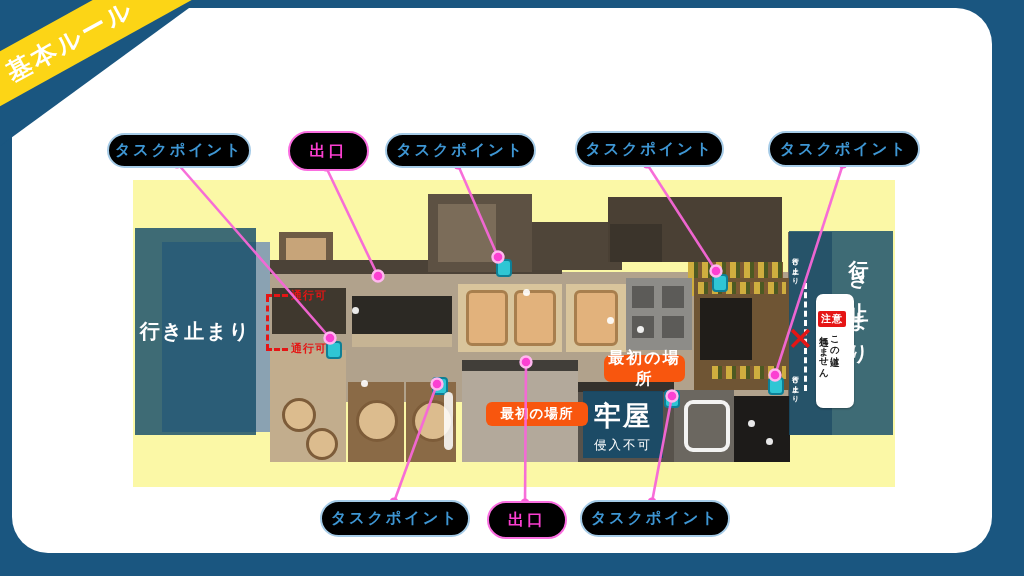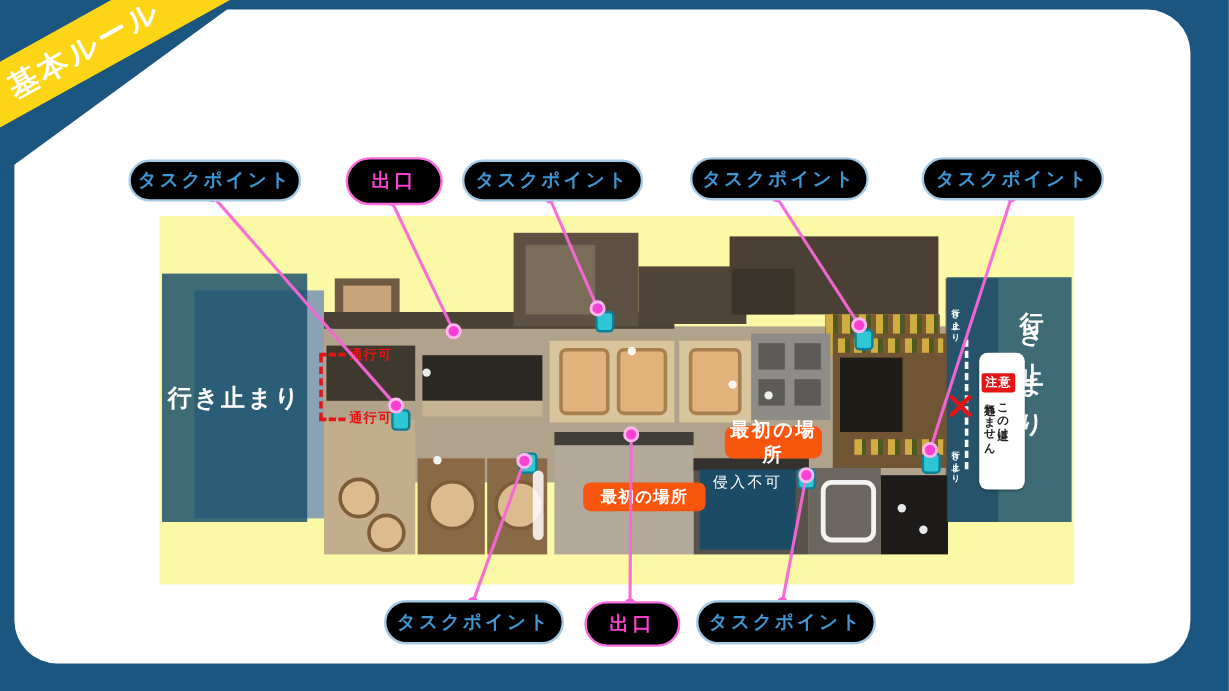--- a/index.html
+++ b/index.html
@@ -175,20 +175,21 @@
   <div class="abs caution-box" style="left:816px;top:294px;width:34px;">
     <span class="caution-badge">注意</span>
     <div class="caution-text">
       <span class="vtext">通れません</span>
       <span class="vtext">この道は</span>
     </div>
   </div>
   <div class="abs x-mark" style="left:787px;top:320px;">✕</div>
 
   <div class="abs jail-box" style="left:583px;top:391px;width:80px;height:67px;">
+    <div class="jail-title">牢屋</div>
     <div class="jail-sub">侵入不可</div>
   </div>
 
   <div class="abs orange-badge" style="left:604px;top:355px;width:81px;height:27px;border-radius:7px;font-size:16px;letter-spacing:2px;">
     <span>最初の場所</span>
   </div>
 
   <div class="abs orange-badge" style="left:486px;top:402px;width:102px;height:24px;border-radius:6px;font-size:13.5px;letter-spacing:1px;">
     <span>最初の場所</span>
   </div>

